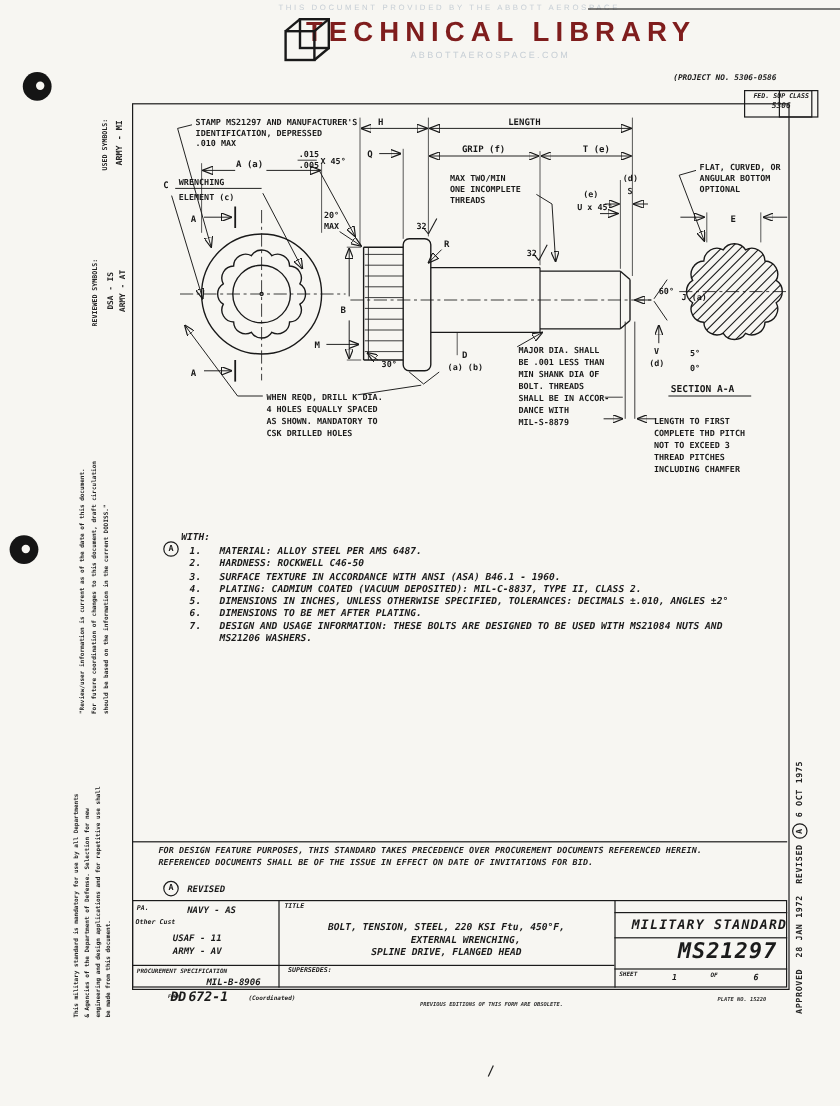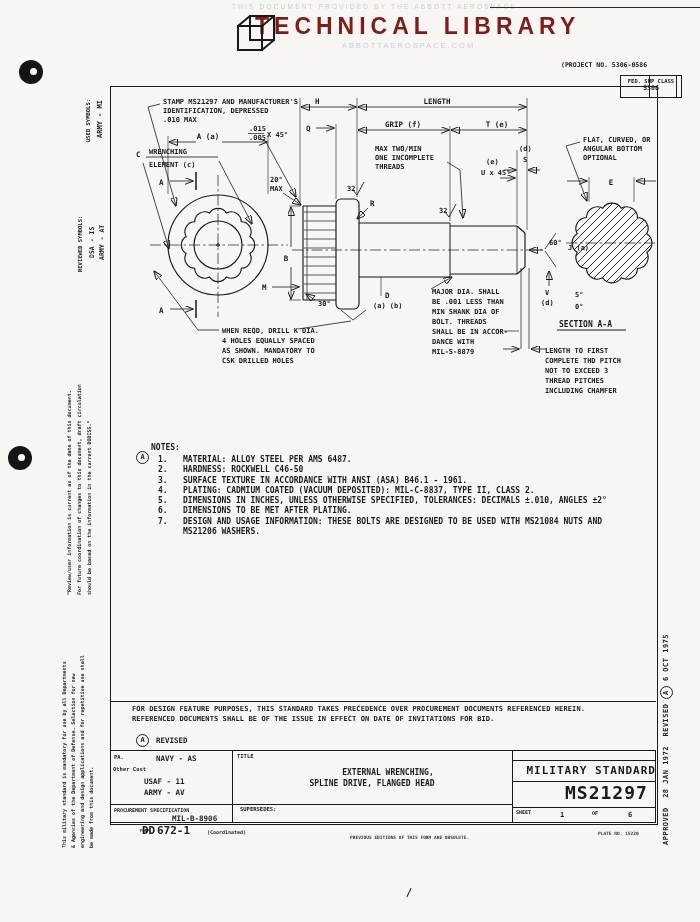--- a/index.html
+++ b/index.html
@@ -1,21 +1,21 @@
 <!DOCTYPE html>
 <html><head>
 <meta charset="utf-8">
 <style>
   html,body{margin:0;padding:0;}
   body{background:#e8e6e1;}
   #page{position:relative;width:700px;height:922px;background:#f7f6f2;overflow:hidden;
         font-family:"DejaVu Sans Mono",monospace;color:#191919;}
   .abs{position:absolute;}
   
-  .tw{font-family:"DejaVu Sans Mono",monospace;font-weight:bold;color:#1b1b1b;white-space:nowrap;}
+  .tw{font-family:"DejaVu Sans Mono",monospace;font-weight:bold;color:#1b1b1b;white-space:nowrap;font-style:italic;}
   
   .vtx{position:absolute;writing-mode:vertical-rl;transform:rotate(180deg);
        font-family:"DejaVu Sans Mono",monospace;font-weight:bold;color:#232323;white-space:nowrap;}
   .circA{display:inline-block;width:11px;height:11px;border:1.2px solid #1b1b1b;border-radius:50%;
          text-align:center;line-height:11px;font-size:7px;font-weight:bold;}
   .hline{position:absolute;border-top:1.5px solid #1b1b1b;height:0;}
   .vline{position:absolute;border-left:1.5px solid #1b1b1b;width:0;}
   .nrow{display:flex;line-height:10.3px;font-size:8px;}
   .nnum{width:25px;flex:none;}
   svg text{font-family:"DejaVu Sans Mono",monospace;font-weight:bold;fill:#191919;font-size:7.5px;}
@@ -294,33 +294,33 @@
       <line class="dim" x1="549" y1="286" x2="549" y2="271" marker-end="url(#ah)"></line>
       <text x="575" y="297" class="s7">5°</text>
       <text x="575" y="309" class="s7">0°</text>
       <text x="559" y="327" style="font-size:8px;">SECTION A-A</text>
       <line x1="557" y1="330" x2="626" y2="330" stroke-width="1"></line>
     </g>
   </svg>
 
   <div class="abs" style="left:136px;top:443px;width:505px;">
     <span class="circA abs" style="left:0;top:8px;">A</span>
-    <div class="tw abs" style="left:15px;top:0;font-size:8px;">NOTES:</div>
+    <div class="tw abs" style="left:15px;top:0;font-size:8px;">WITH:</div>
     <div class="abs tw" style="left:22px;top:12px;width:480px;">
       <div class="nrow">
           <span class="nnum">1.</span>
           <span>MATERIAL:  ALLOY STEEL PER AMS 6487.</span>
         </div>
       <div class="nrow">
           <span class="nnum">2.</span>
           <span>HARDNESS:  ROCKWELL C46-50</span>
         </div>
       <div class="nrow">
           <span class="nnum">3.</span>
-          <span>SURFACE TEXTURE IN ACCORDANCE WITH ANSI (ASA) B46.1 - 1961.</span>
+          <span>SURFACE TEXTURE IN ACCORDANCE WITH ANSI (ASA) B46.1 - 1960.</span>
         </div>
       <div class="nrow">
           <span class="nnum">4.</span>
           <span>PLATING:  CADMIUM COATED (VACUUM DEPOSITED):  MIL-C-8837, TYPE II, CLASS 2.</span>
         </div>
       <div class="nrow">
           <span class="nnum">5.</span>
           <span>DIMENSIONS IN INCHES, UNLESS OTHERWISE SPECIFIED, TOLERANCES:  DECIMALS ±.010, ANGLES ±2°</span>
         </div>
       <div class="nrow">
@@ -355,20 +355,21 @@
   <div class="abs tw" style="left:114px;top:754px;font-size:5.5px;">PA.</div>
   <div class="abs tw" style="left:156px;top:754px;font-size:7.5px;">NAVY - AS</div>
   <div class="abs tw" style="left:113px;top:766px;font-size:5.5px;">Other Cust</div>
   <div class="abs tw" style="left:144px;top:777px;font-size:7.5px;">USAF - 11</div>
   <div class="abs tw" style="left:144px;top:788px;font-size:7.5px;">ARMY - AV</div>
   <div class="abs tw" style="left:114px;top:807px;font-size:5px;">PROCUREMENT SPECIFICATION</div>
   <div class="abs tw" style="left:146px;top:814px;font-size:7.5px;margin-left:26px;">MIL-B-8906</div>
 
   <div class="abs tw" style="left:237px;top:753px;font-size:5.5px;">TITLE</div>
   <div class="abs" style="left:232px;top:768px;width:280px;text-align:center;">
+    <div class="tw" style="font-size:8px;line-height:10.5px;">BOLT, TENSION, STEEL, 220 KSI Ftu, 450°F,</div>
     <div class="tw" style="font-size:8px;line-height:10.5px;padding-left:32px;">EXTERNAL WRENCHING,</div>
     <div class="tw" style="font-size:8px;line-height:10.5px;">SPLINE DRIVE, FLANGED HEAD</div>
   </div>
   <div class="abs tw" style="left:240px;top:806px;font-size:5.5px;">SUPERSEDES:</div>
 
   <div class="abs tw" style="left:512px;top:764px;width:144px;text-align:right;font-size:11px;letter-spacing:1px;">MILITARY STANDARD</div>
   <div class="abs tw" style="left:521px;top:782px;font-size:18px;letter-spacing:1px;margin-left:44px;">MS21297</div>
   <div class="abs tw" style="left:516px;top:809px;font-size:5px;">SHEET</div>
   <div class="abs tw" style="left:560px;top:811px;font-size:7px;">1</div>
   <div class="abs tw" style="left:592px;top:810px;font-size:5px;">OF</div>

